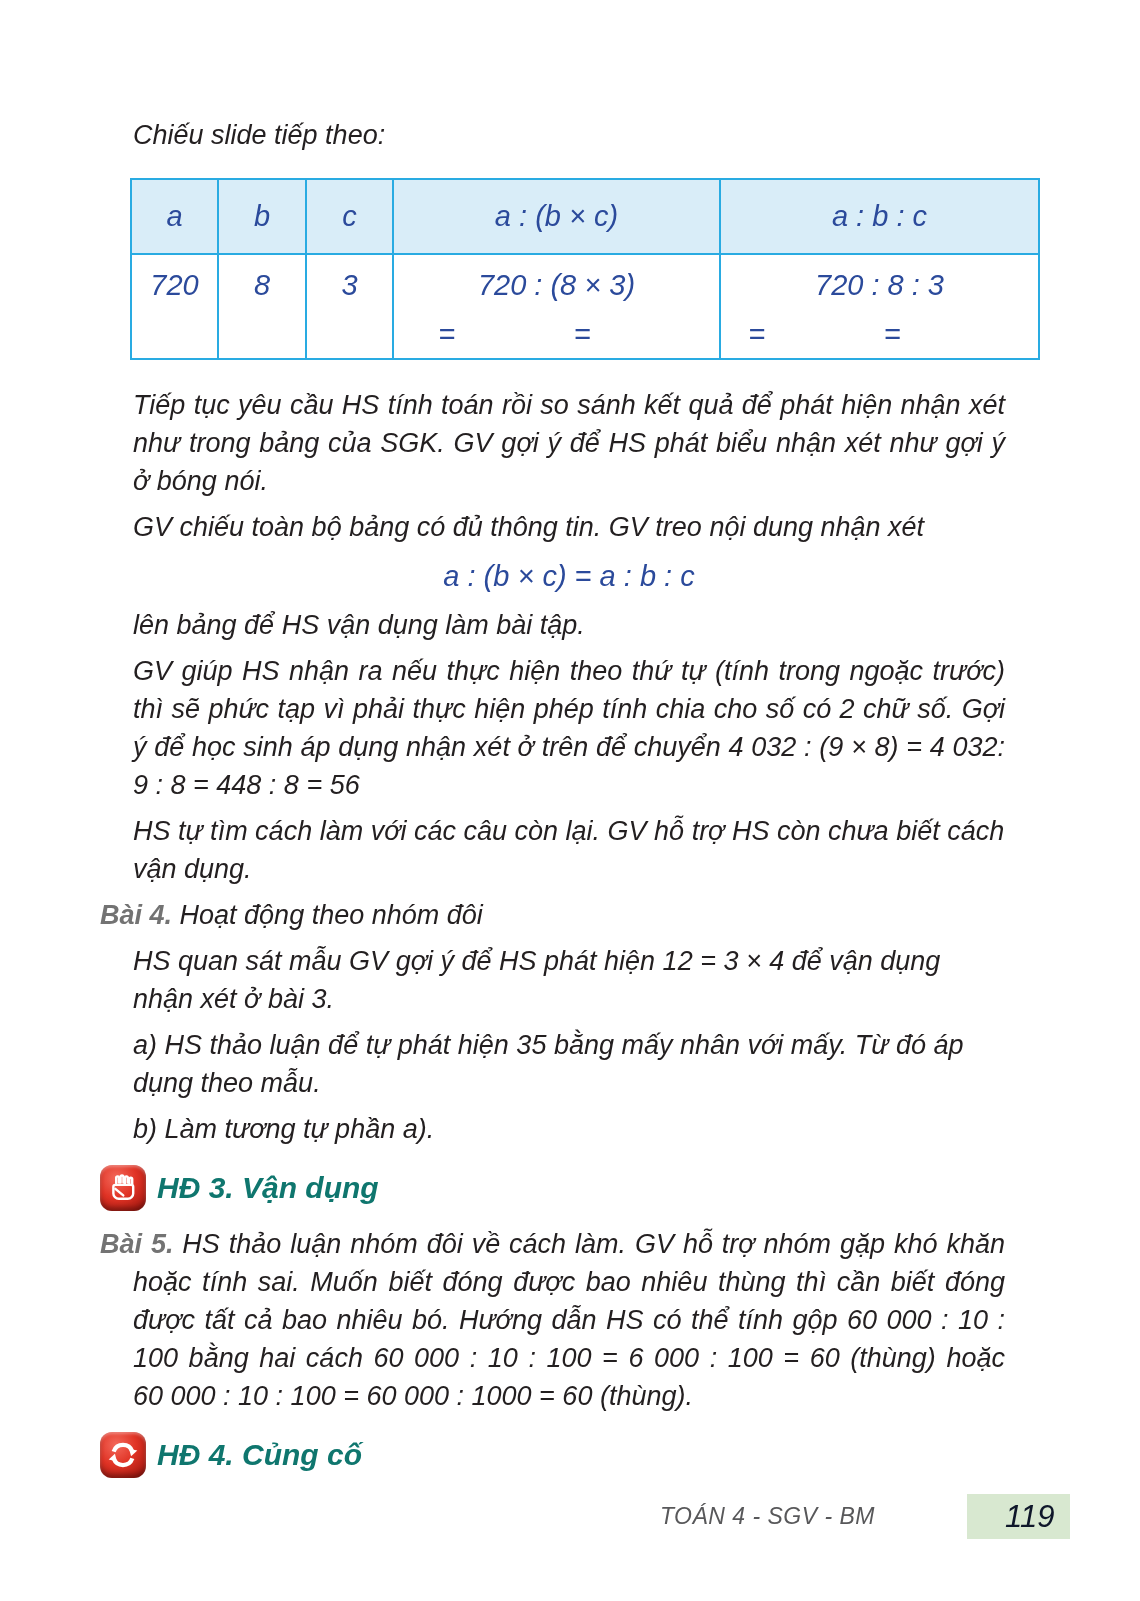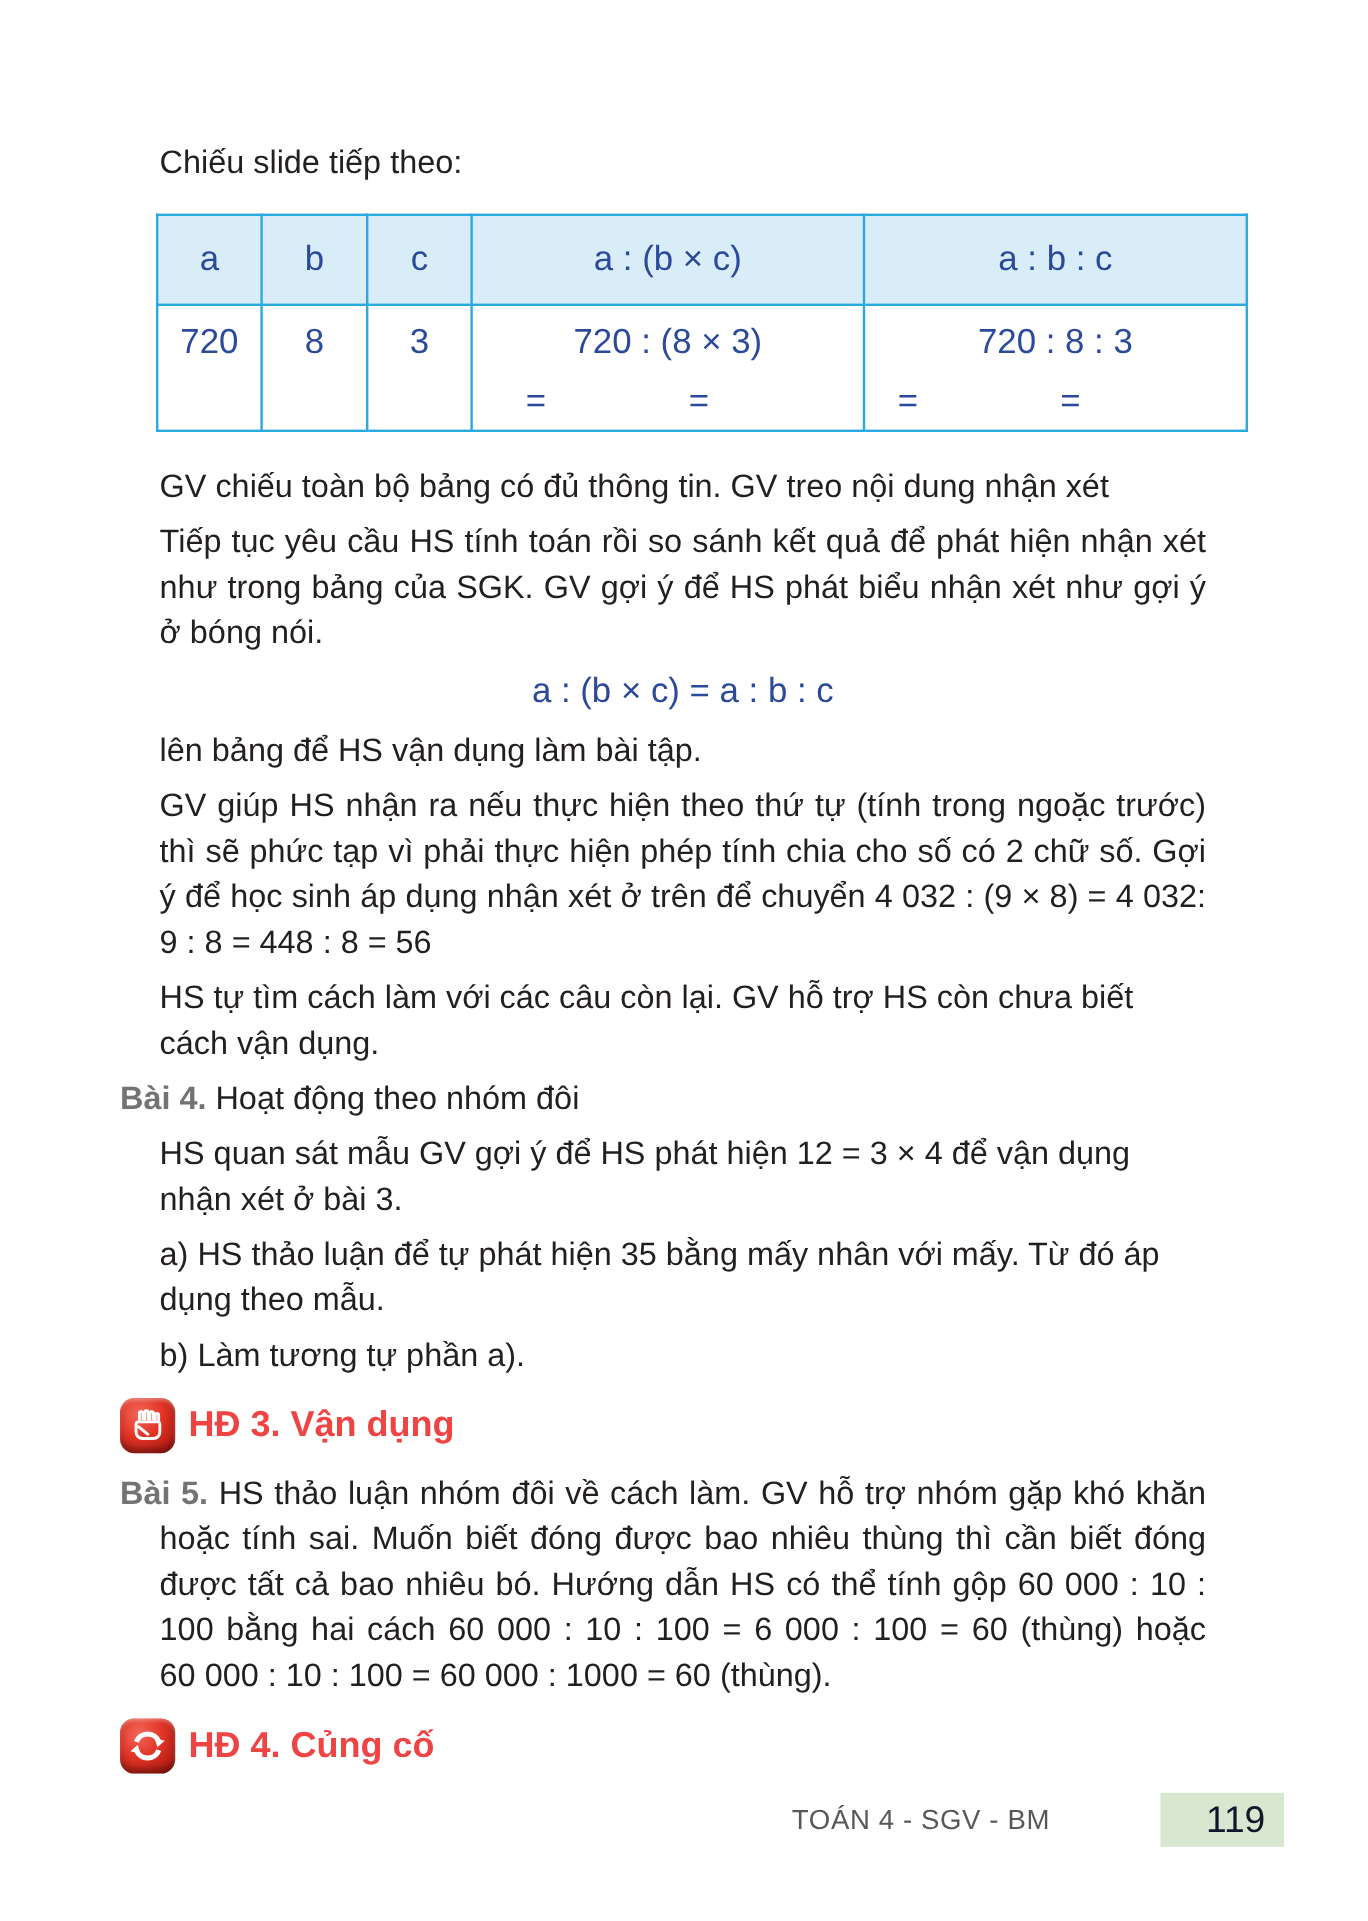--- a/index.html
+++ b/index.html
@@ -5,20 +5,21 @@
   html, body { margin: 0; padding: 0; background: #ffffff; }
 
   .page {
     position: relative;
     width: 1070px;
     height: 1601px;
     background: #ffffff;
     font-family: "Liberation Sans", sans-serif;
     color: #231f20;
     overflow: hidden;
+    font-style: italic;
   }
 
   .content {
     position: absolute;
     left: 133px;
     top: 0;
     width: 872px;
   }
 
   p.body {
@@ -106,21 +107,21 @@
     background: radial-gradient(circle at 35% 28%, #f3685a 0%, #e03325 45%, #b01d14 80%, #8f130c 100%);
     box-shadow: inset 0 -4px 5px rgba(0,0,0,0.30), inset 0 2px 3px rgba(255,255,255,0.35);
     display: flex;
     align-items: center;
     justify-content: center;
     flex: 0 0 auto;
   }
   .hd-title {
     font-size: 30px;
     font-weight: bold;
-    color: #ef4444;
+    color: #0f766e;
   }
 
   
   .footer-label {
     position: absolute;
     top: 1494px;
     right: 195px;
     height: 45px;
     display: flex;
     align-items: center;
@@ -178,22 +179,22 @@
             <div class="expr">720 : 8 : 3</div>
             <div class="eq-row">
               <span class="eq eq-a">=</span>
               <span class="eq eq-b">=</span>
             </div>
           </td>
         </tr>
       </tbody>
     </table>
 
+    <p class="body">Tiếp tục yêu cầu HS tính toán rồi so sánh kết quả để phát hiện nhận xét như trong bảng của SGK. GV gợi ý để HS phát biểu nhận xét như gợi ý ở bóng nói.</p>
     <p class="body no-just">GV chiếu toàn bộ bảng có đủ thông tin. GV treo nội dung nhận xét</p>
-    <p class="body">Tiếp tục yêu cầu HS tính toán rồi so sánh kết quả để phát hiện nhận xét như trong bảng của SGK. GV gợi ý để HS phát biểu nhận xét như gợi ý ở bóng nói.</p>
 
     <div class="equation">a : (b × c) = a : b : c</div>
 
     <p class="body no-just">lên bảng để HS vận dụng làm bài tập.</p>
     <p class="body">GV giúp HS nhận ra nếu thực hiện theo thứ tự (tính trong ngoặc trước) thì sẽ phức tạp vì phải thực hiện phép tính chia cho số có 2 chữ số. Gợi ý để học sinh áp dụng nhận xét ở trên để chuyển 4&nbsp;032 : (9 × 8) = 4&nbsp;032: 9 : 8 = 448 : 8 = 56</p>
     <p class="body no-just">HS tự tìm cách làm với các câu còn lại. GV hỗ trợ HS còn chưa biết cách vận dụng.</p>
 
     <p class="body no-just bai"><span class="bai-label">Bài 4.</span><span> Hoạt động theo nhóm đôi</span></p>
 
     <p class="body no-just">HS quan sát mẫu GV gợi ý để HS phát hiện 12 = 3 × 4 để vận dụng nhận xét ở bài 3.</p>

